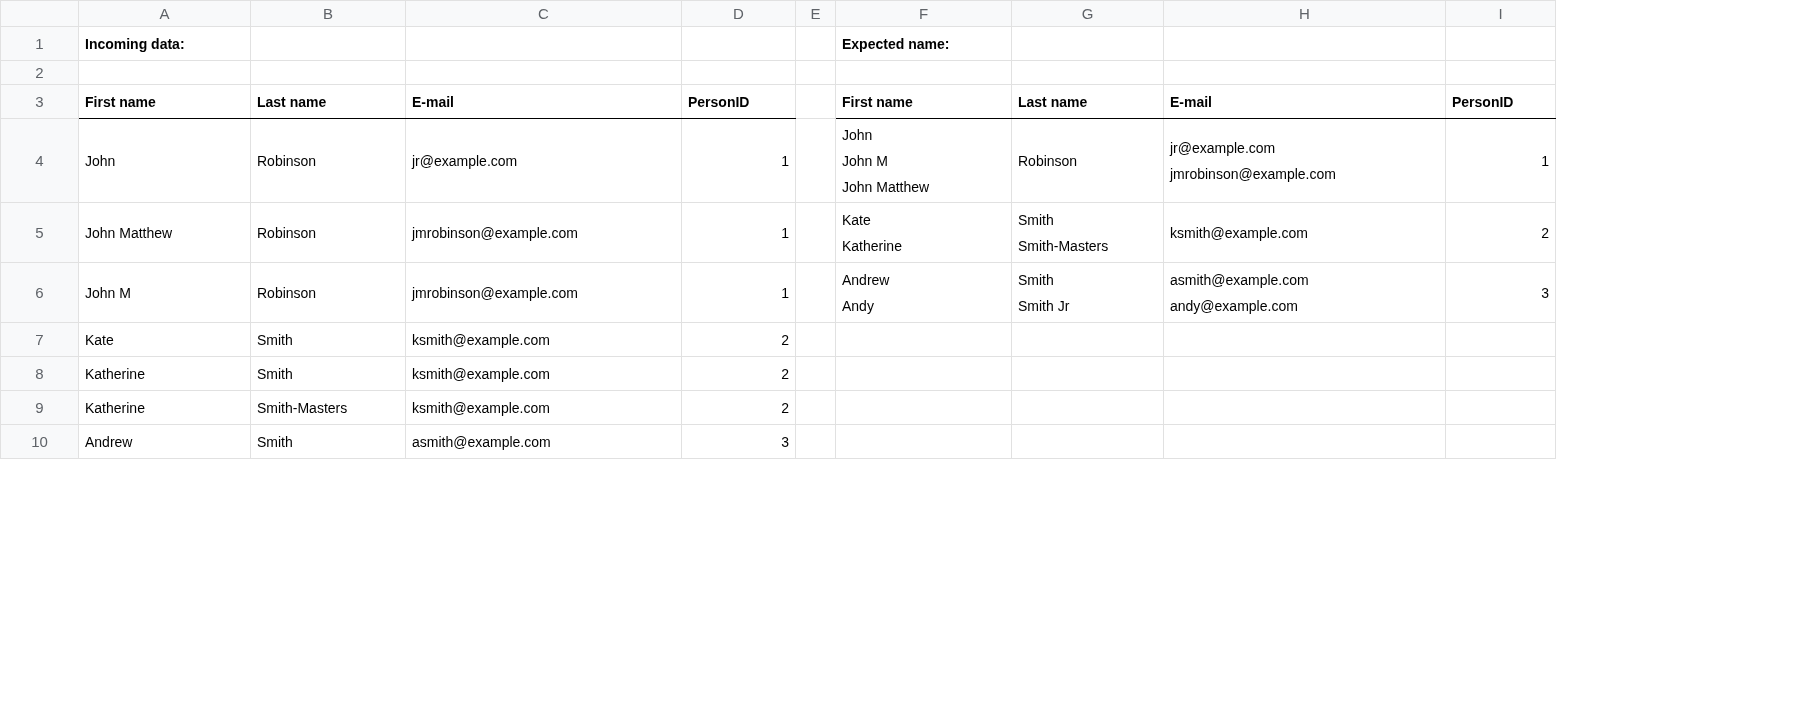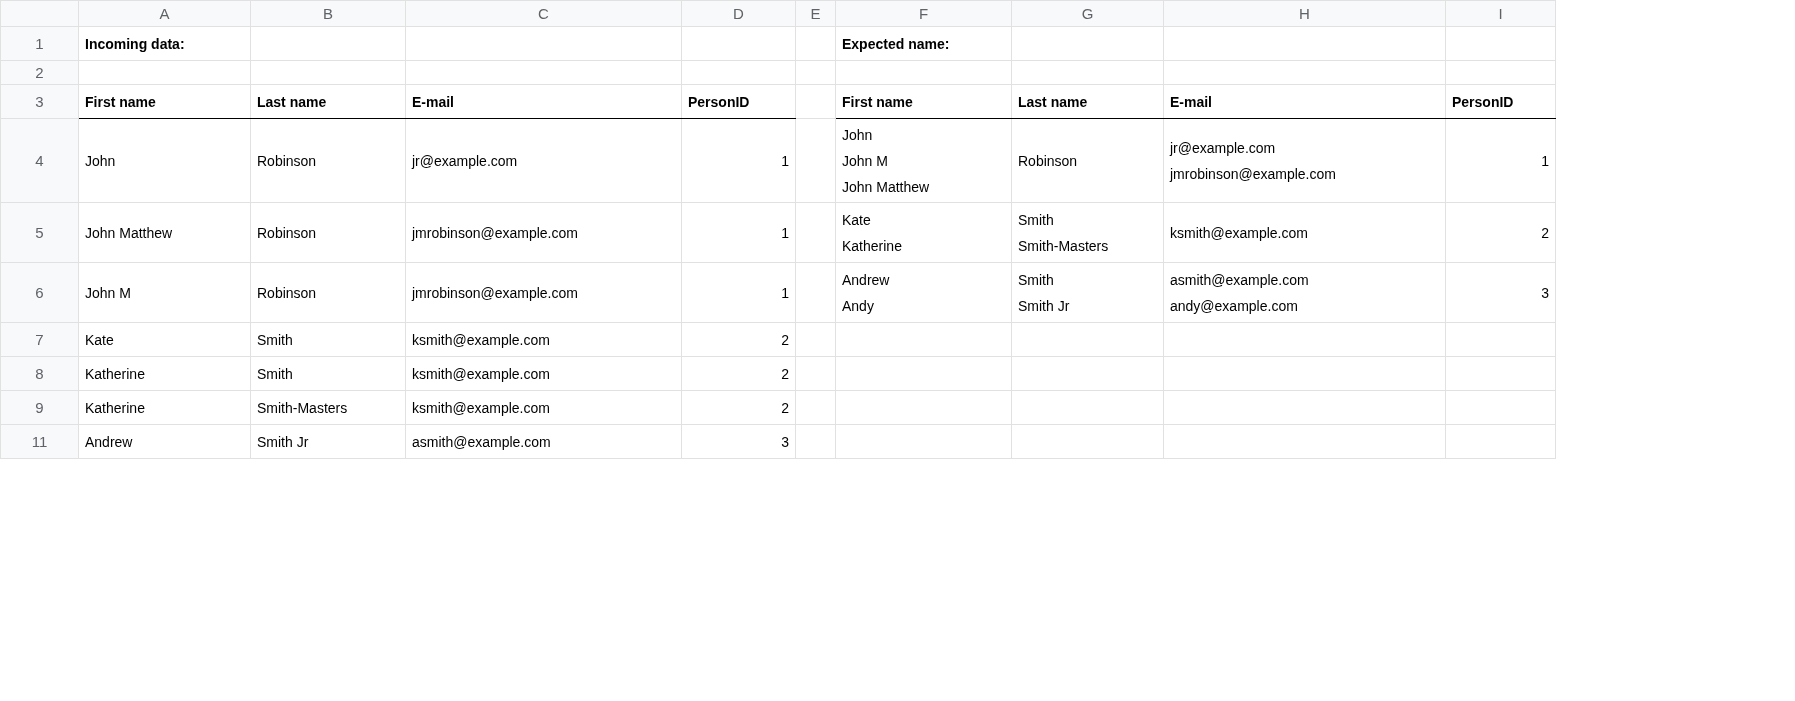--- a/index.html
+++ b/index.html
@@ -240,30 +240,30 @@
     <td class="data"><div class="cell">Smith-Masters</div></td>
     <td class="data"><div class="cell">ksmith@example.com</div></td>
     <td class="data"><div class="cell num">2</div></td>
     <td class="data hl"></td>
     <td class="data"></td>
     <td class="data"></td>
     <td class="data"></td>
     <td class="data"></td>
   </tr>
 
-
-  <tr>
-    <td class="row-header">11</td>
+  <tr>
+    <td class="row-header">10</td>
     <td class="data"><div class="cell">Andrew</div></td>
-    <td class="data"><div class="cell">Smith Jr</div></td>
+    <td class="data"><div class="cell">Smith</div></td>
     <td class="data"><div class="cell">asmith@example.com</div></td>
     <td class="data"><div class="cell num">3</div></td>
     <td class="data hl"></td>
     <td class="data"></td>
     <td class="data"></td>
     <td class="data"></td>
     <td class="data"></td>
   </tr>
 
 
 
+
 </tbody>
   </table>
 
 </body></html>

